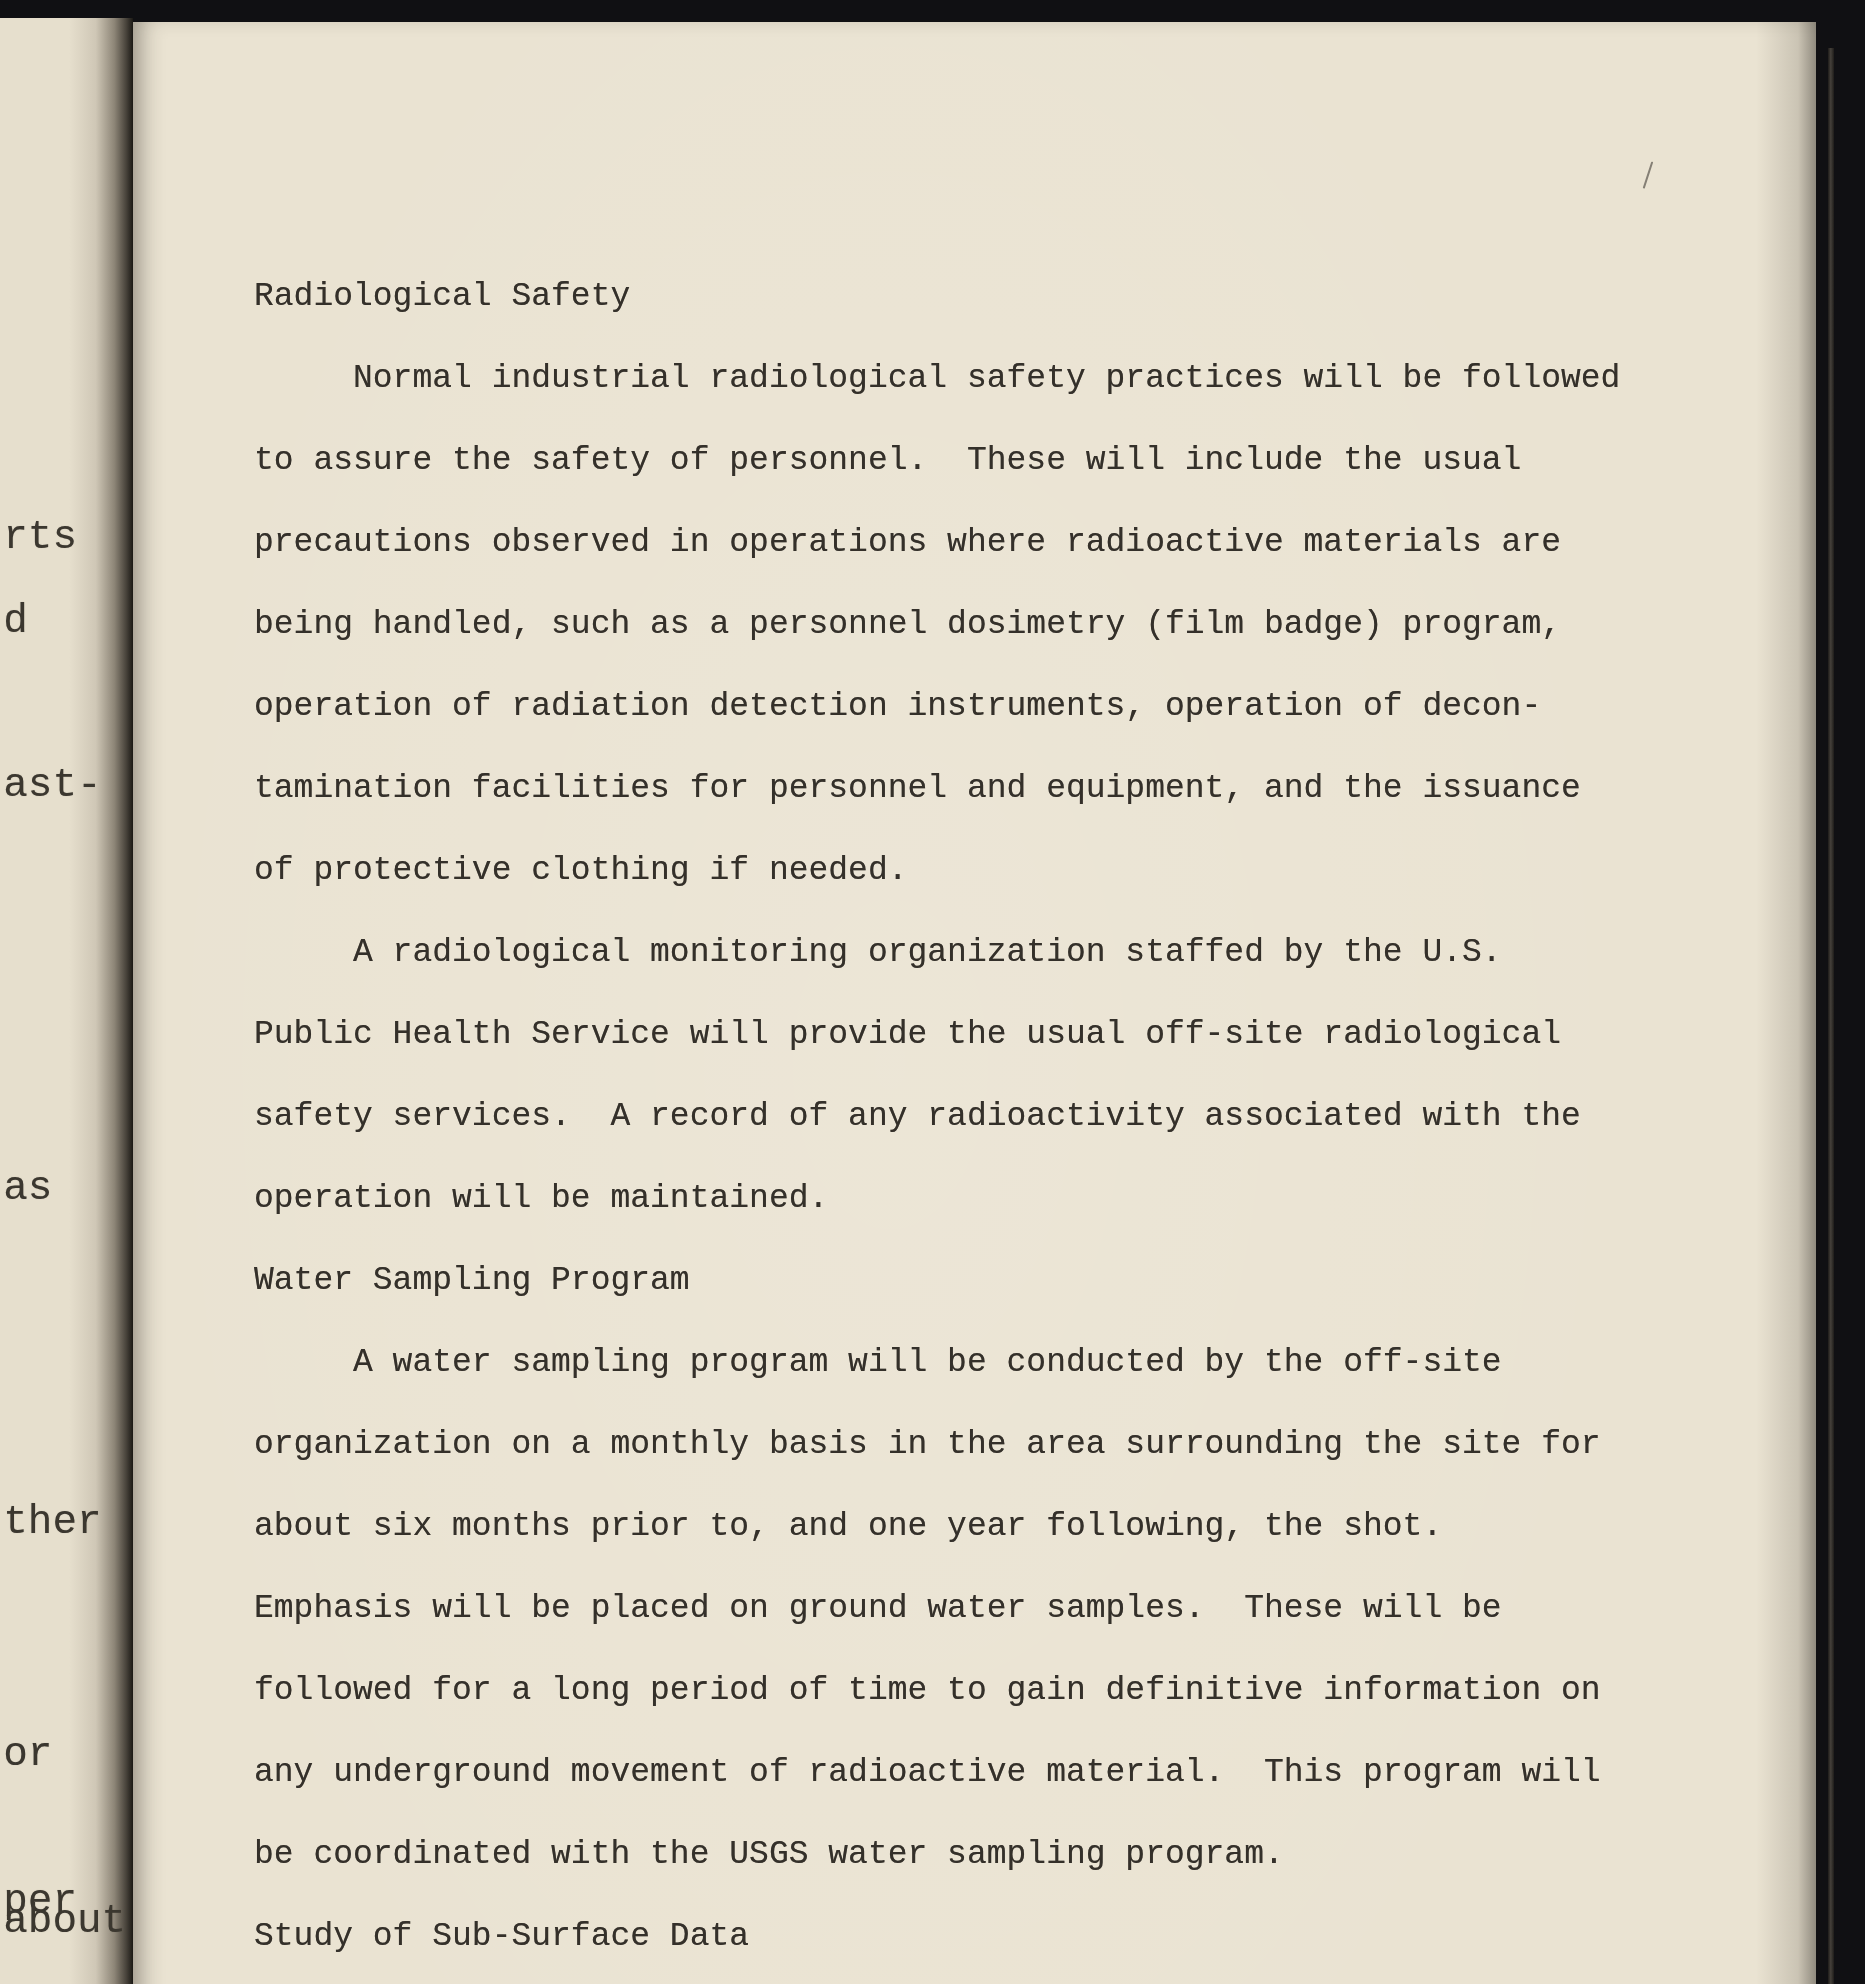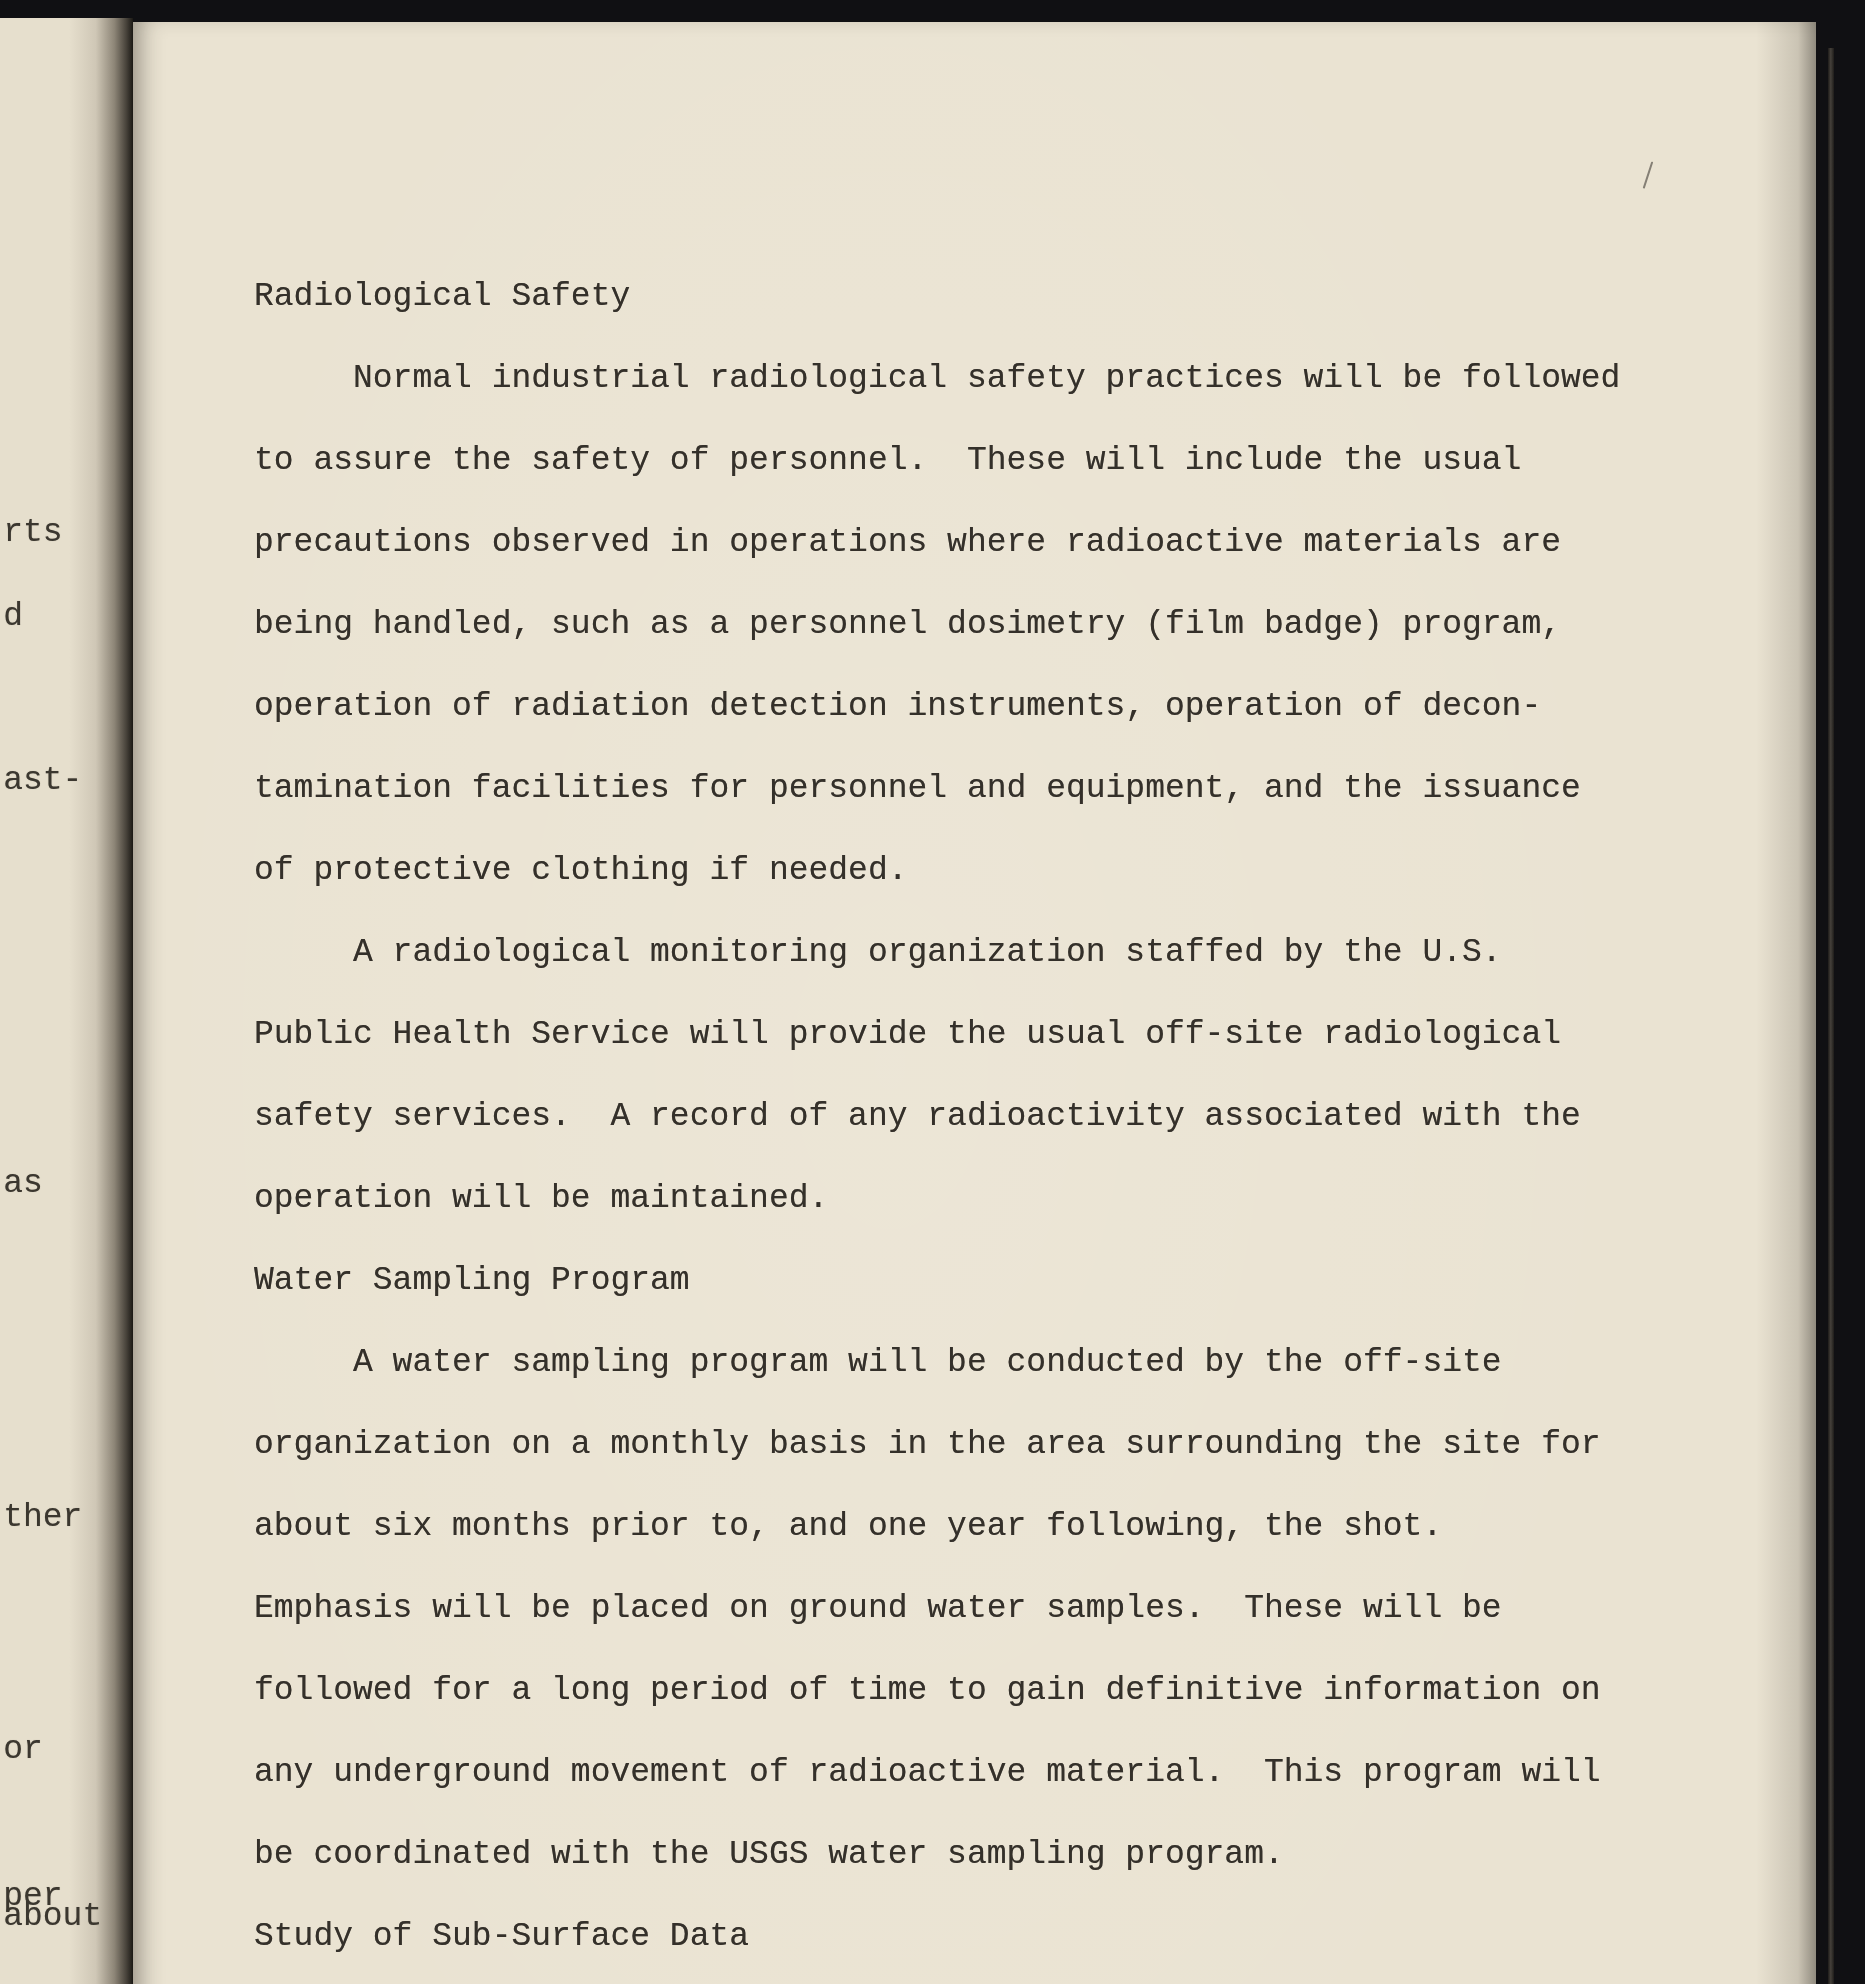--- a/index.html
+++ b/index.html
@@ -23,21 +23,21 @@
       var(--prev-paper) 0%,
       var(--prev-paper) 52%,
       #cfc7b6 72%,
       #8d8577 86%,
       #47423a 95%,
       #1b1915 100%);
   }
   .fragments{position:absolute;inset:0;}
   .fragment{
     position:absolute;left:3.2px;
-    font-size:33px;color:#3b372f;
+    font-size:41px;color:#3b372f;
     white-space:pre;letter-spacing:0px;
     text-shadow:0 0 0.8px rgba(60,55,45,.35);
   }
   .fragment:nth-child(1){top:496px;}
   .fragment:nth-child(2){top:580px;}
   .fragment:nth-child(3){top:744px;text-align:center;}
   .fragment:nth-child(4){top:1147px;}
   .fragment:nth-child(5){top:1481px;}
   .fragment:nth-child(6){top:1713px;}
   .fragment:nth-child(7){top:1860px;}

